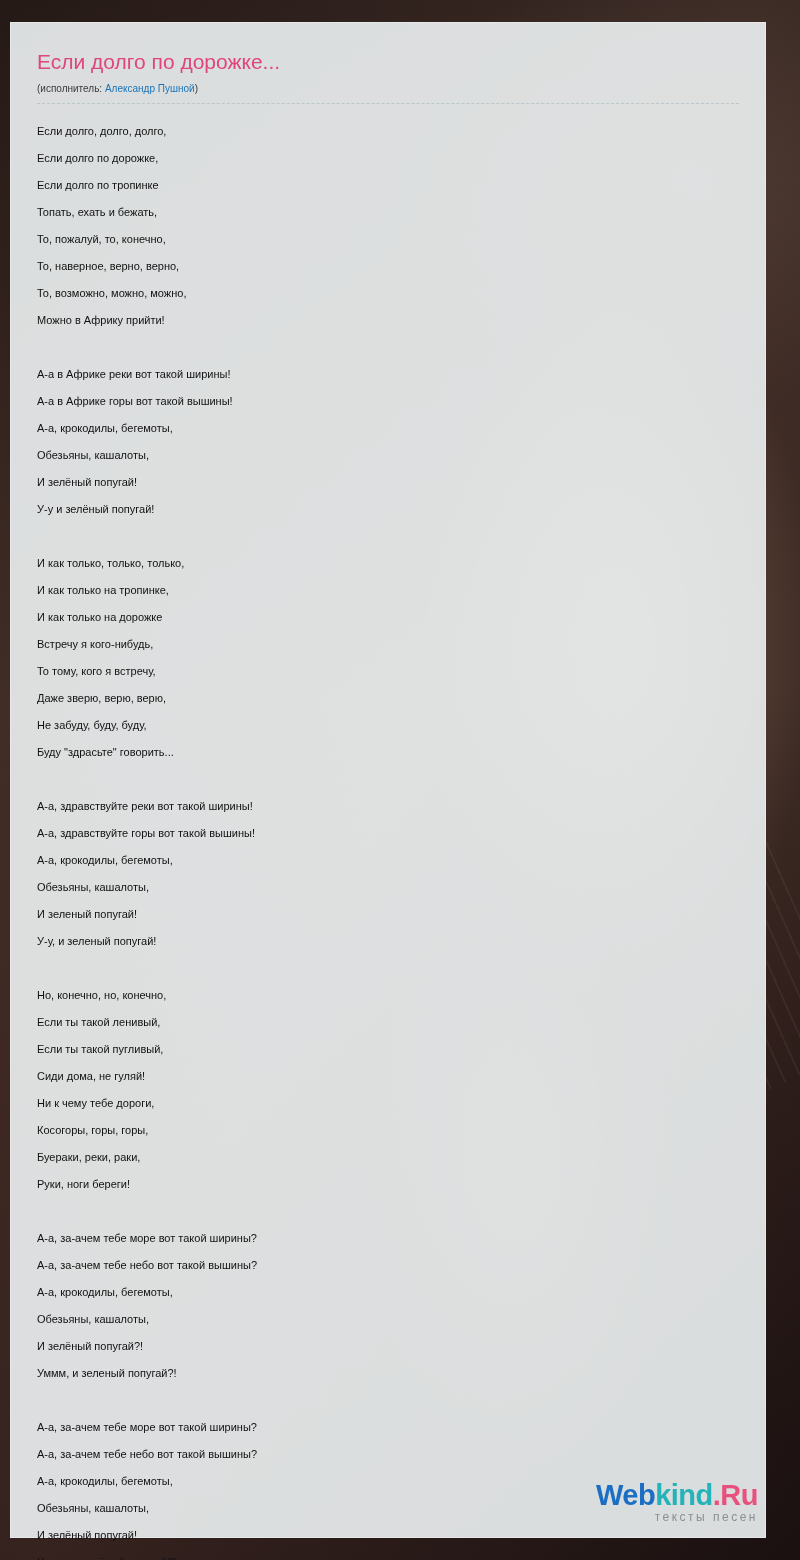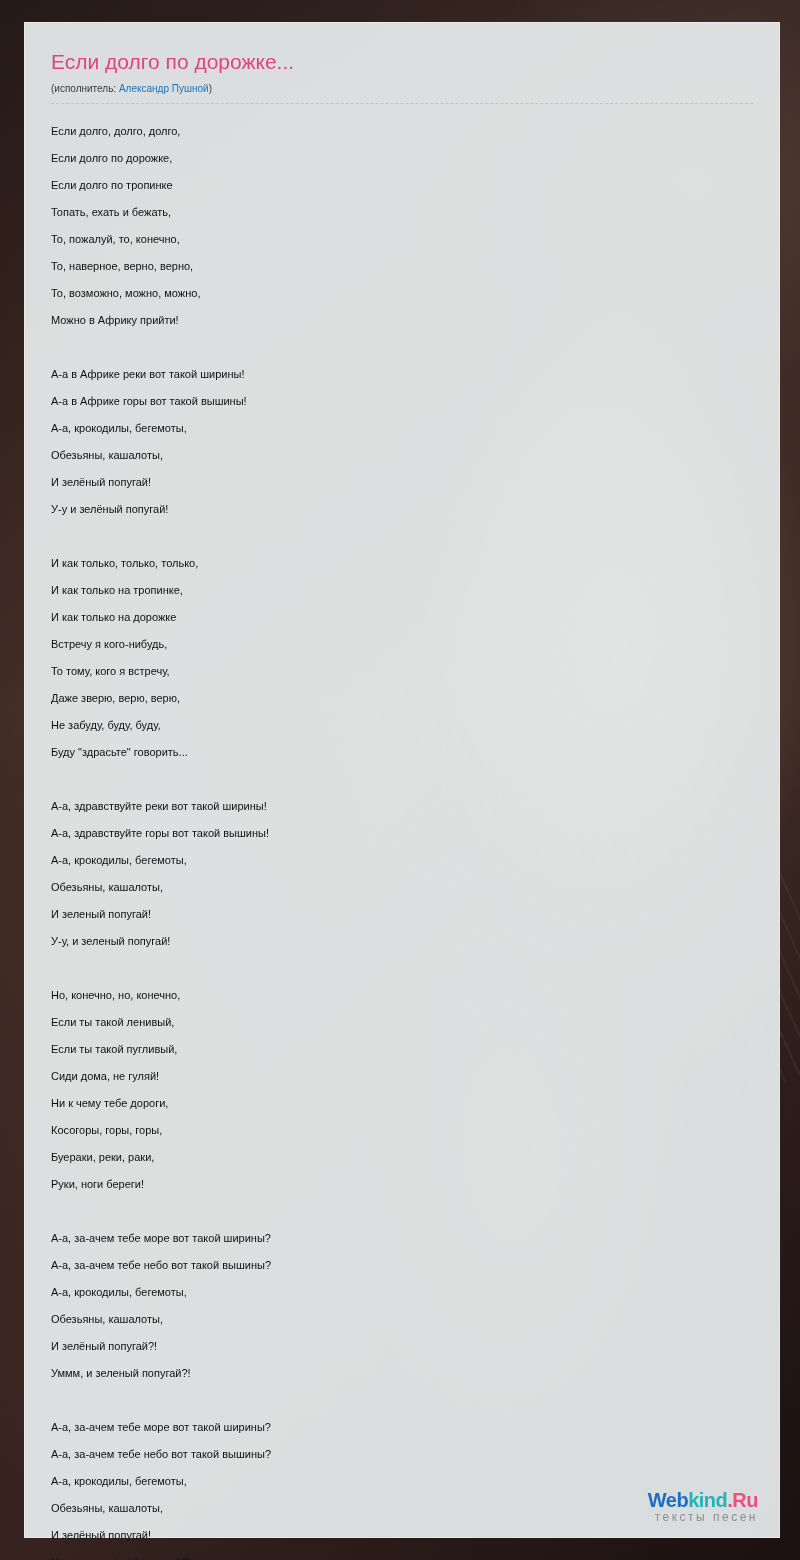--- a/index.html
+++ b/index.html
@@ -41,21 +41,21 @@
       90deg,
       rgba(255,235,205,0.10) 0px,
       rgba(255,235,205,0.10) 2px,
       rgba(0,0,0,0) 2px,
       rgba(0,0,0,0) 16px
     );
     opacity: 0.5;
   }
   .page-frame {
     position: absolute;
-    left: 24px;
+    left: 10px;
     top: 22px;
     width: 756px;
     height: 1516px;
     background: rgba(238, 243, 244, 0.90);
     border: 1px solid rgba(255,255,255,0.35);
     box-sizing: border-box;
   }
   .content {
     position: relative;
     padding: 22px 26px 0 26px;
@@ -87,21 +87,21 @@
     font-family: "Liberation Sans", sans-serif;
   }
   .watermark {
     position: absolute;
     right: 42px;
     bottom: 36px;
     text-align: right;
     user-select: none;
   }
   .wm-main {
-    font-size: 20px;
+    font-size: 29px;
     font-weight: bold;
     letter-spacing: -0.5px;
   }
   .wm-web { color: #1a6fc4; }
   .wm-kind { color: #24b3b8; }
   .wm-ru { color: #e8517e; }
   .wm-sub {
     font-size: 12px;
     color: #8a8f93;
     letter-spacing: 2.5px;

